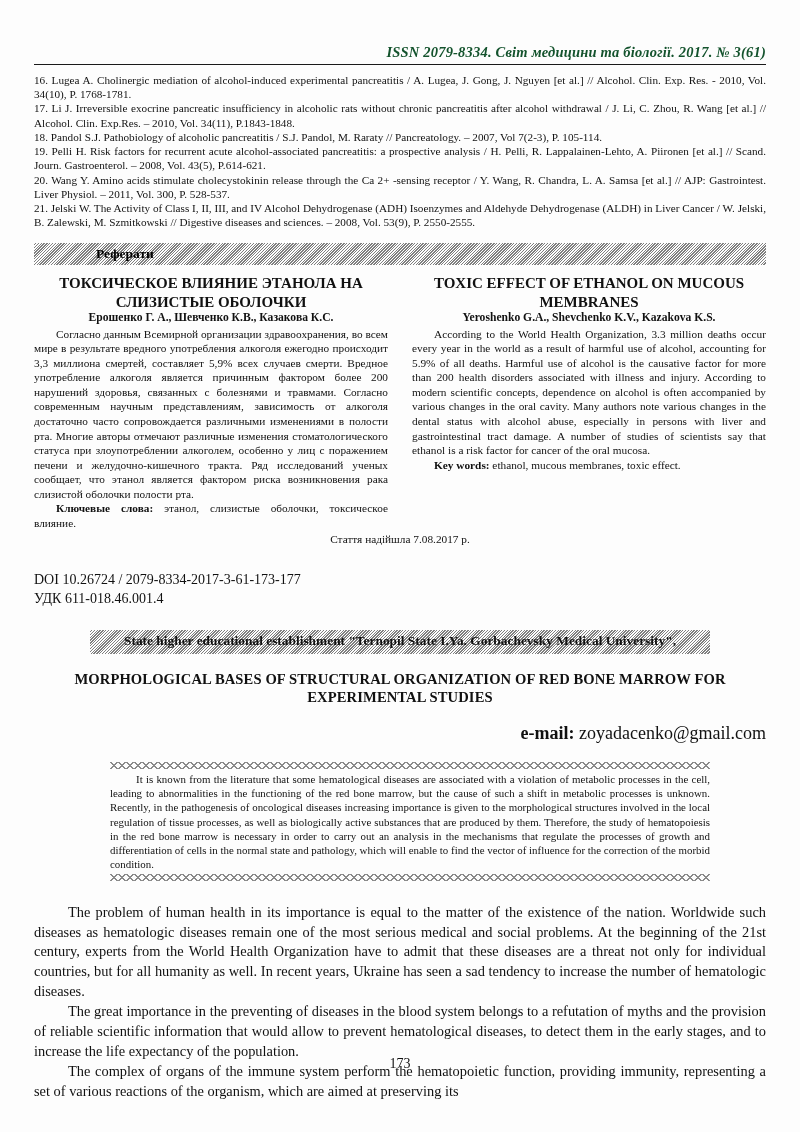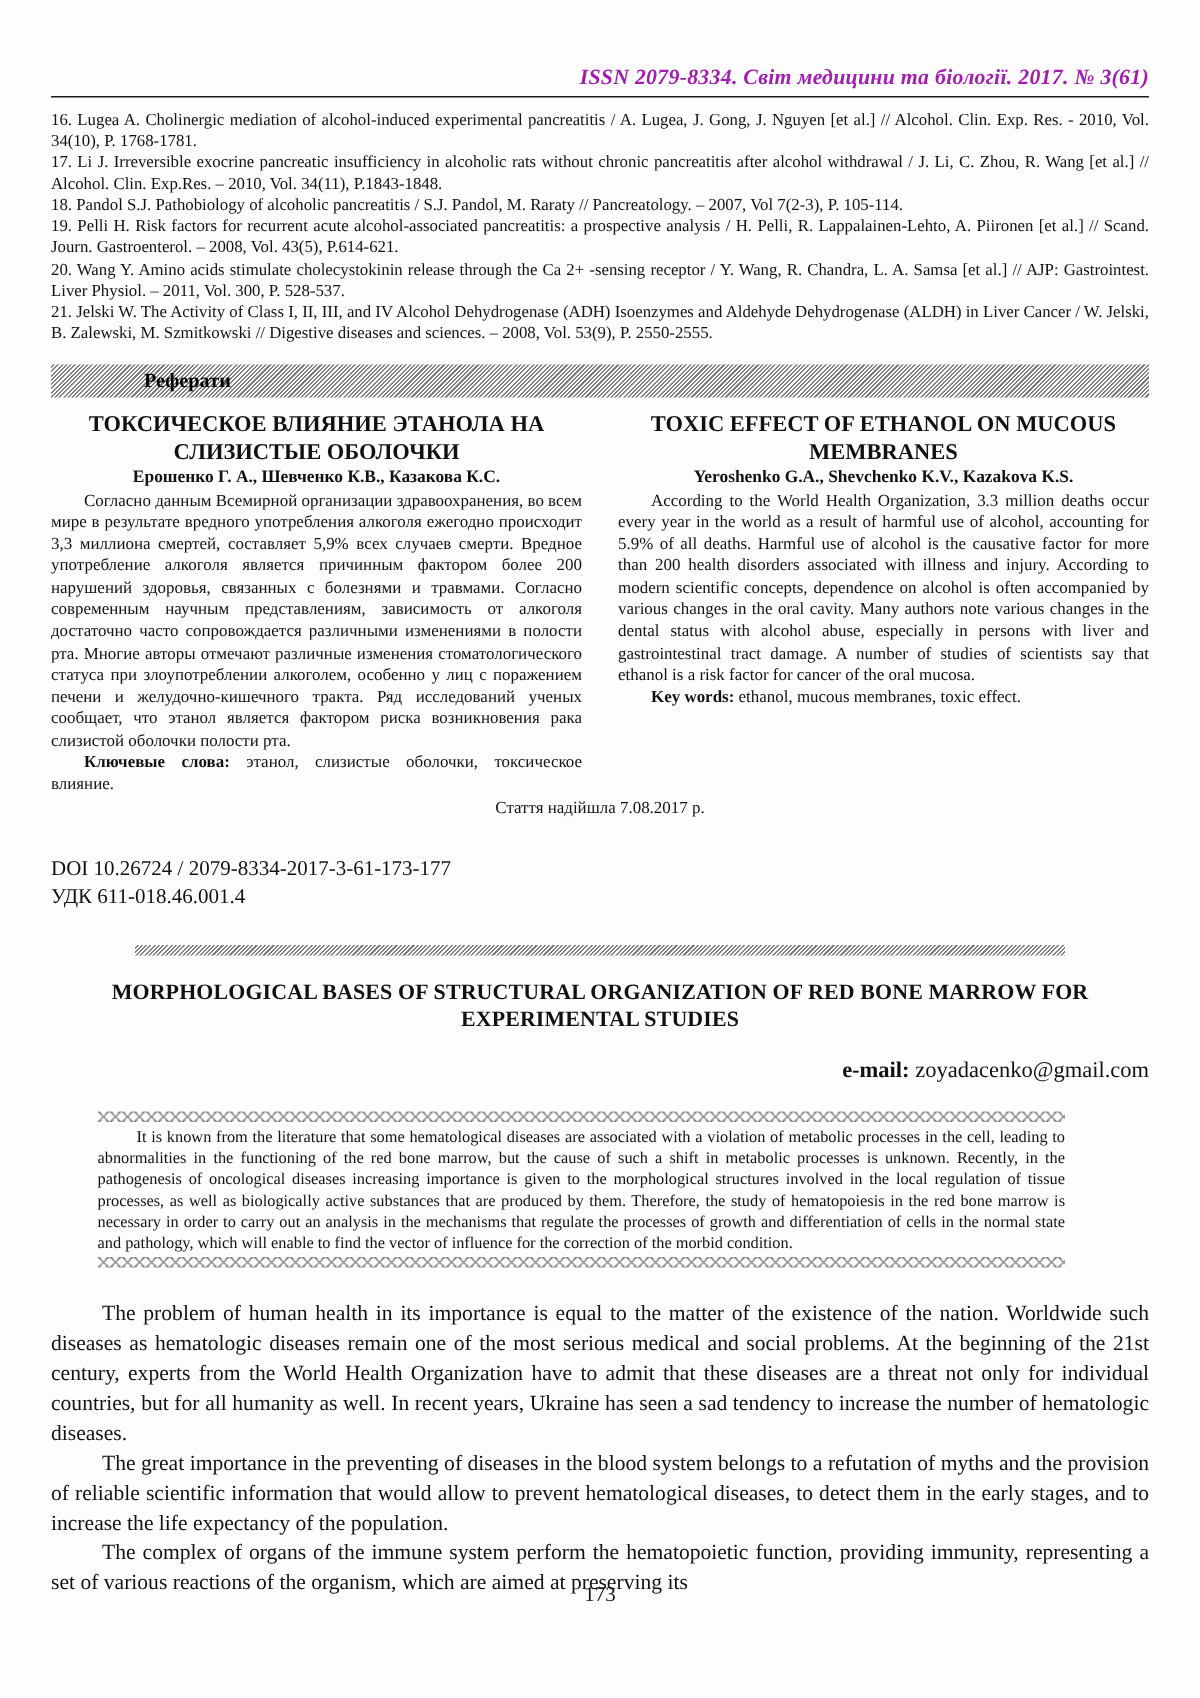--- a/index.html
+++ b/index.html
@@ -23,21 +23,21 @@
   }
 
   
   .runhead {
     padding-top: 44px;
     text-align: right;
     font-style: italic;
     font-weight: bold;
     font-size: 14.5px;
     letter-spacing: 0.2px;
-    color: #a21caf;
+    color: #14532d;
   }
   .runhead-rule {
     margin-top: 3px;
     border-bottom: 1.6px solid #1a1a1a;
     width: 100%;
   }
 
   
   .refs {
     margin-top: 8px;
@@ -148,36 +148,36 @@
     text-align: center;
     font-weight: bold;
     font-size: 14.6px;
     line-height: 1.26;
     letter-spacing: 0.1px;
   }
 
   .email-line {
     margin-top: 16px;
     text-align: right;
-    font-size: 15px;
+    font-size: 18px;
   }
   .email-line b { font-weight: bold; }
 
   
   .zig {
     height: 7px;
     background-repeat: repeat-x;
     background-size: 8px 7px;
     background-image:
       linear-gradient(45deg, transparent 44%, #8a8a8a 44%, #8a8a8a 56%, transparent 56%),
       linear-gradient(-45deg, transparent 44%, #8a8a8a 44%, #8a8a8a 56%, transparent 56%);
   }
   .abs-box {
     margin-top: 18px;
-    margin-left: 31px;
+    margin-left: 76px;
     margin-right: 56px;
   }
   .abs-box-inner {
     font-size: 10.9px;
     line-height: 1.31;
     text-align: justify;
     padding: 3px 0 2px 0;
   }
   .abs-box-inner p { margin: 0; text-indent: 26px; }
 
@@ -241,20 +241,21 @@
   </div>
 
   <div class="received">Стаття надійшла 7.08.2017 р.</div>
 
   <div class="ids">
     <div>DOI 10.26724 / 2079-8334-2017-3-61-173-177</div>
     <div>УДК 611-018.46.001.4</div>
   </div>
 
   <div class="author-box hatch">
+    <div class="author-affil">State higher educational establishment "Ternopil State I.Ya. Gorbachevsky Medical University",</div>
   </div>
 
   <div class="art-title">MORPHOLOGICAL BASES OF STRUCTURAL ORGANIZATION OF RED BONE MARROW FOR EXPERIMENTAL STUDIES</div>
 
   <div class="email-line"><b>e-mail:</b><span> zoyadacenko@gmail.com</span></div>
 
   <div class="abs-box">
     <div class="zig"></div>
     <div class="abs-box-inner">
       <p>It is known from the literature that some hematological diseases are associated with a violation of metabolic processes in the cell, leading to abnormalities in the functioning of the red bone marrow, but the cause of such a shift in metabolic processes is unknown. Recently, in the pathogenesis of oncological diseases increasing importance is given to the morphological structures involved in the local regulation of tissue processes, as well as biologically active substances that are produced by them. Therefore, the study of hematopoiesis in the red bone marrow is necessary in order to carry out an analysis in the mechanisms that regulate the processes of growth and differentiation of cells in the normal state and pathology, which will enable to find the vector of influence for the correction of the morbid condition.</p>

